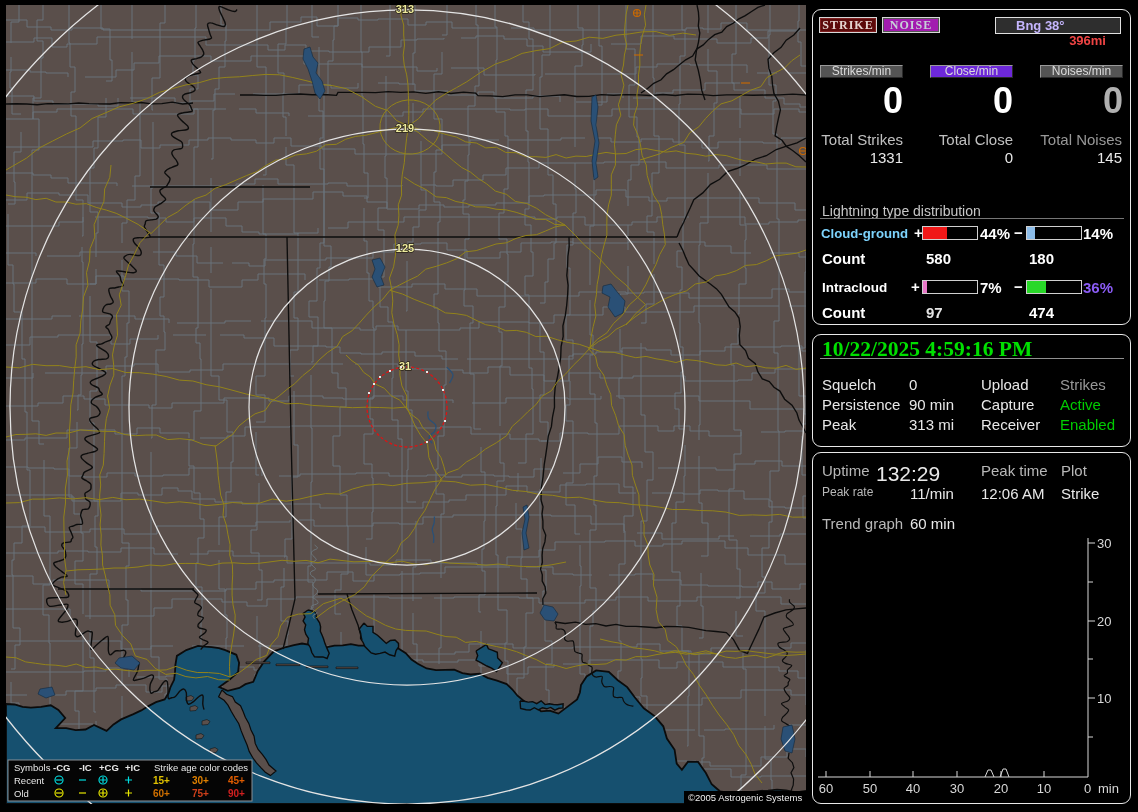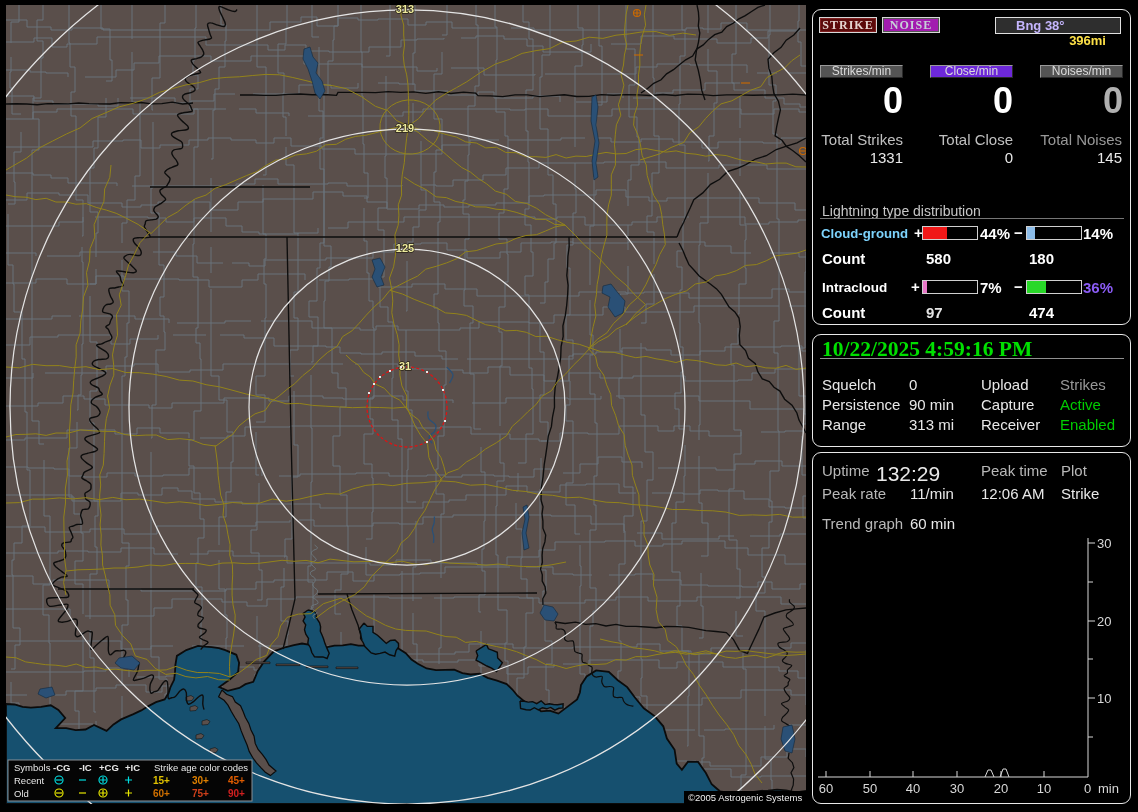--- a/index.html
+++ b/index.html
@@ -169,21 +169,21 @@
         <text x="186" y="792" fill="#d0401a">75+</text>
         <text x="222" y="792" fill="#d02020">90+</text>
 </g>
     </g>
 <rect x="678" y="786" width="122" height="14" fill="#000"></rect>
 <text x="682" y="796" font-family="Liberation Sans, sans-serif" font-size="9.5" fill="#f0f0f0">©2005 Astrogenic Systems</text>
 </svg>
 <div class="panel" style="top:9px;height:316px;"></div>
 <div class="abs" style="left:819px;top:17px;width:56px;height:14px;background:#5c0a0a;border:1px solid #d8d8d8;box-shadow:inset 0 0 0 1px #7d2020;color:#e5d5d0;font-family:'Liberation Serif',serif;font-weight:bold;font-size:12px;text-align:center;line-height:14px;letter-spacing:1px;">STRIKE</div>
 <div class="abs" style="left:882px;top:17px;width:56px;height:14px;background:#a21caf;border:1px solid #d8d8d8;box-shadow:inset 0 0 0 1px #555;color:#c8d0d8;font-family:'Liberation Serif',serif;font-weight:bold;font-size:12px;text-align:center;line-height:14px;letter-spacing:1px;">NOISE</div>
-<div class="abs" style="left:995px;top:17px;width:124px;height:15px;background:#2e2e2e;border:1px solid #e0e0e0;font-weight:bold;font-size:13px;line-height:15px;"><span style="color:#c4b5fd;padding-left:20px;margin-top:42px;">Bng 38°</span><span style="color:#fde047;float:right;padding-right:14px;margin-left:6px;">396mi</span></div>
+<div class="abs" style="left:995px;top:17px;width:124px;height:15px;background:#2e2e2e;border:1px solid #e0e0e0;font-weight:bold;font-size:13px;line-height:15px;"><span style="color:#c4b5fd;padding-left:20px;margin-top:42px;">Bng 38°</span><span style="color:#ef4444;float:right;padding-right:14px;margin-left:6px;">396mi</span></div>
 <div class="abs" style="left:820px;top:65px;width:81px;height:11px;background:#545454;border:1px solid;border-color:#9a9a9a #2a2a2a #2a2a2a #9a9a9a;color:#dcdcdc;font-size:12px;text-align:center;line-height:11px;">Strikes/min</div>
 <div class="abs" style="left:930px;top:65px;width:81px;height:11px;background:#6d28d9;border:1px solid;border-color:#9a9a9a #2a2a2a #2a2a2a #9a9a9a;color:#dcdcdc;font-size:12px;text-align:center;line-height:11px;">Close/min</div>
 <div class="abs" style="left:1040px;top:65px;width:81px;height:11px;background:#545454;border:1px solid;border-color:#9a9a9a #2a2a2a #2a2a2a #9a9a9a;color:#dcdcdc;font-size:12px;text-align:center;line-height:11px;">Noises/min</div>
 <div class="abs" style="left:803px;top:80px;width:100px;text-align:right;font-size:36px;font-weight:bold;color:#fff;">0</div>
 <div class="abs" style="left:913px;top:80px;width:100px;text-align:right;font-size:36px;font-weight:bold;color:#fff;">0</div>
 <div class="abs" style="left:1023px;top:80px;width:100px;text-align:right;font-size:36px;font-weight:bold;color:#b0b0b0;">0</div>
 <div class="abs lbl" style="left:803px;top:131px;width:100px;text-align:right;">Total Strikes</div>
 <div class="abs lbl" style="left:913px;top:131px;width:100px;text-align:right;">Total Close</div>
 <div class="abs dim" style="left:1022px;top:131px;width:100px;text-align:right;font-size:15px;">Total Noises</div>
 <div class="abs val" style="left:803px;top:149px;width:100px;text-align:right;">1331</div>
@@ -223,30 +223,30 @@
 <div class="abs bold" style="left:822px;top:337px;font-family:'Liberation Serif',serif;font-size:21.5px;color:#00e000;">10/22/2025 4:59:16 PM</div>
 <div class="abs" style="left:820px;top:358px;width:304px;height:1px;background:#909090;"></div>
 <div class="abs val" style="left:822px;top:376px;">Squelch</div>
 <div class="abs val" style="left:909px;top:376px;">0</div>
 <div class="abs val" style="left:981px;top:376px;">Upload</div>
 <div class="abs val dim" style="left:1060px;top:376px;">Strikes</div>
 <div class="abs val" style="left:822px;top:396px;">Persistence</div>
 <div class="abs val" style="left:909px;top:396px;">90 min</div>
 <div class="abs val" style="left:981px;top:396px;">Capture</div>
 <div class="abs val grn" style="left:1060px;top:396px;">Active</div>
-<div class="abs val" style="left:822px;top:416px;">Range</div>
+<div class="abs val" style="left:822px;top:416px;">Peak</div>
 <div class="abs val" style="left:909px;top:416px;">313 mi</div>
 <div class="abs val" style="left:981px;top:416px;">Receiver</div>
 <div class="abs val grn" style="left:1060px;top:416px;">Enabled</div>
 <div class="panel" style="top:452px;height:352px;"></div>
 <div class="abs" style="left:822px;top:462px;font-size:15px;color:#b8b8b8;">Uptime</div>
 <div class="abs" style="left:876px;top:462px;font-size:21px;color:#e8e8e8;">132:29</div>
 <div class="abs" style="left:981px;top:462px;font-size:15px;color:#b8b8b8;">Peak time</div>
 <div class="abs" style="left:1061px;top:462px;font-size:15px;color:#b8b8b8;">Plot</div>
-<div class="abs" style="left:822px;top:485px;font-size:15px;color:#b8b8b8;">Peak rate</div>
+<div class="abs" style="left:822px;top:485px;font-size:12px;color:#b8b8b8;">Peak rate</div>
 <div class="abs" style="left:910px;top:485px;font-size:15px;color:#e8e8e8;">11/min</div>
 <div class="abs" style="left:981px;top:485px;font-size:15px;color:#e8e8e8;">12:06 AM</div>
 <div class="abs" style="left:1061px;top:485px;font-size:15px;color:#e8e8e8;">Strike</div>
 <div class="abs" style="left:822px;top:515px;font-size:15px;color:#b8b8b8;">Trend graph</div>
 <div class="abs" style="left:910px;top:515px;font-size:15px;color:#e8e8e8;">60 min</div>
 <svg class="abs" style="left:812px;top:535px;" width="320" height="265" viewBox="0 0 320 265">
     <g stroke="#d8d8d8" fill="none" stroke-width="1">
       <path d="M276,3L276,242"></path>
       <path d="M6,242L276,242"></path>
       <path d="M276,8L283,8"></path>

